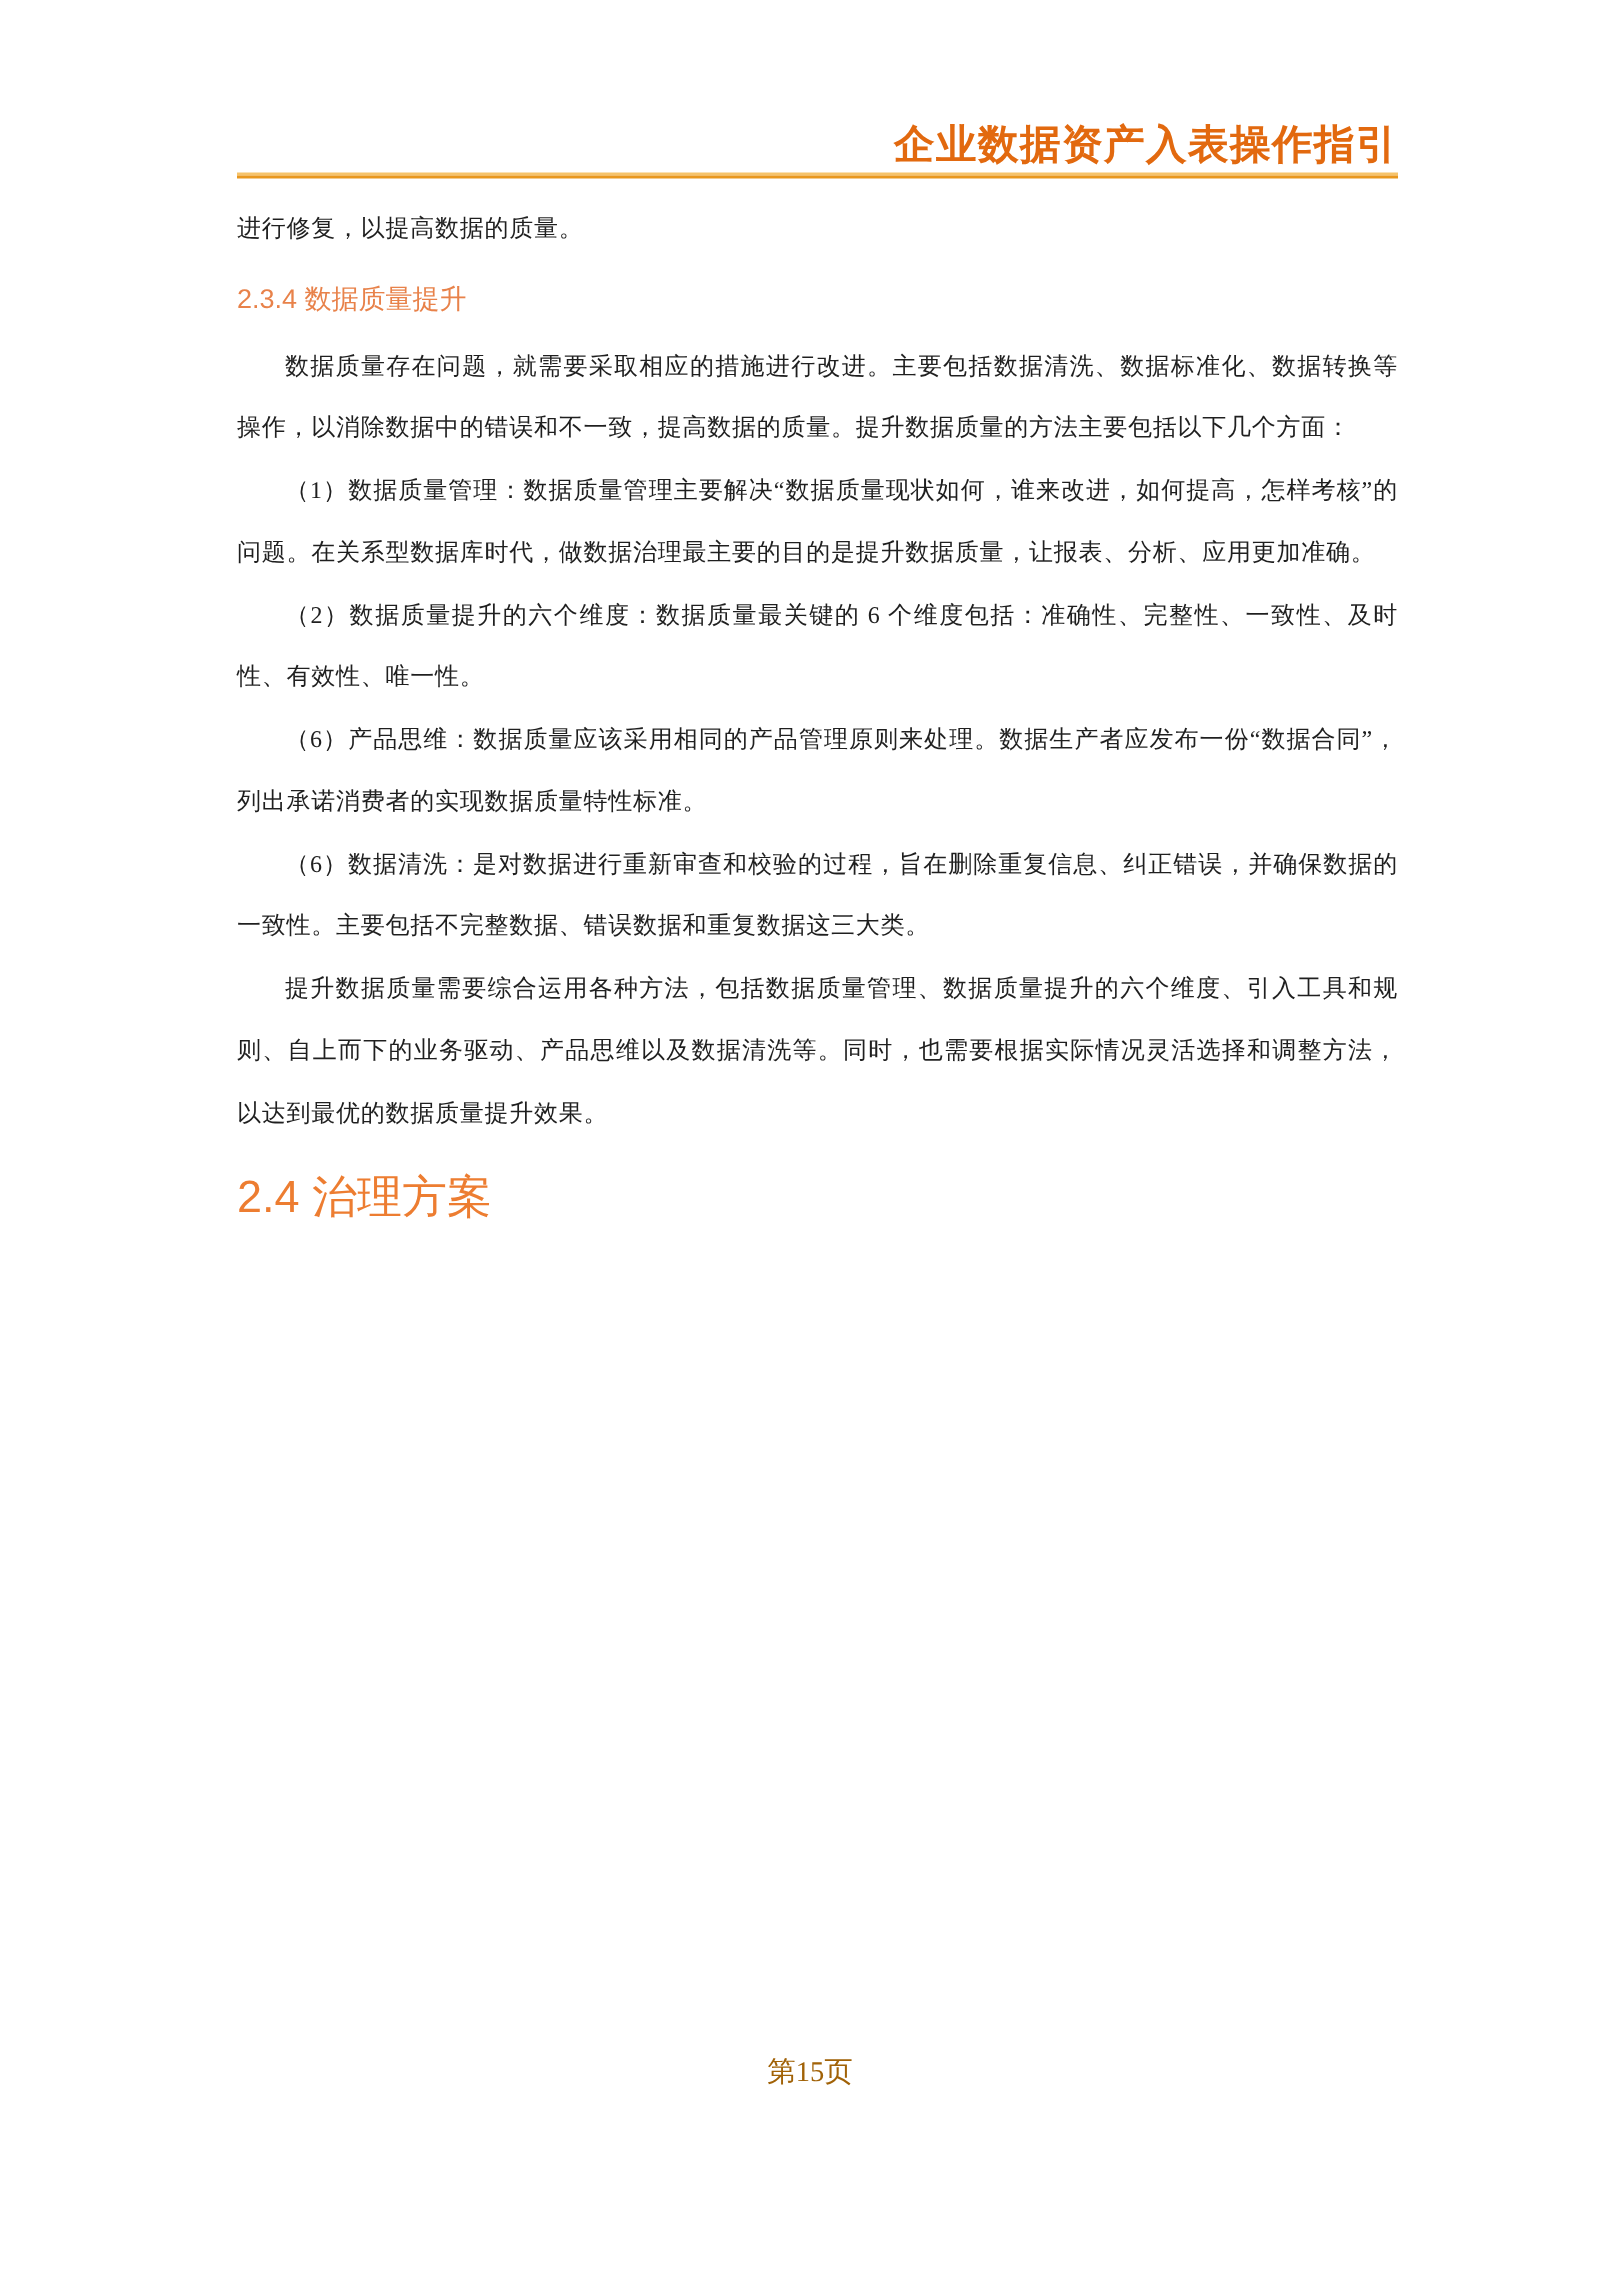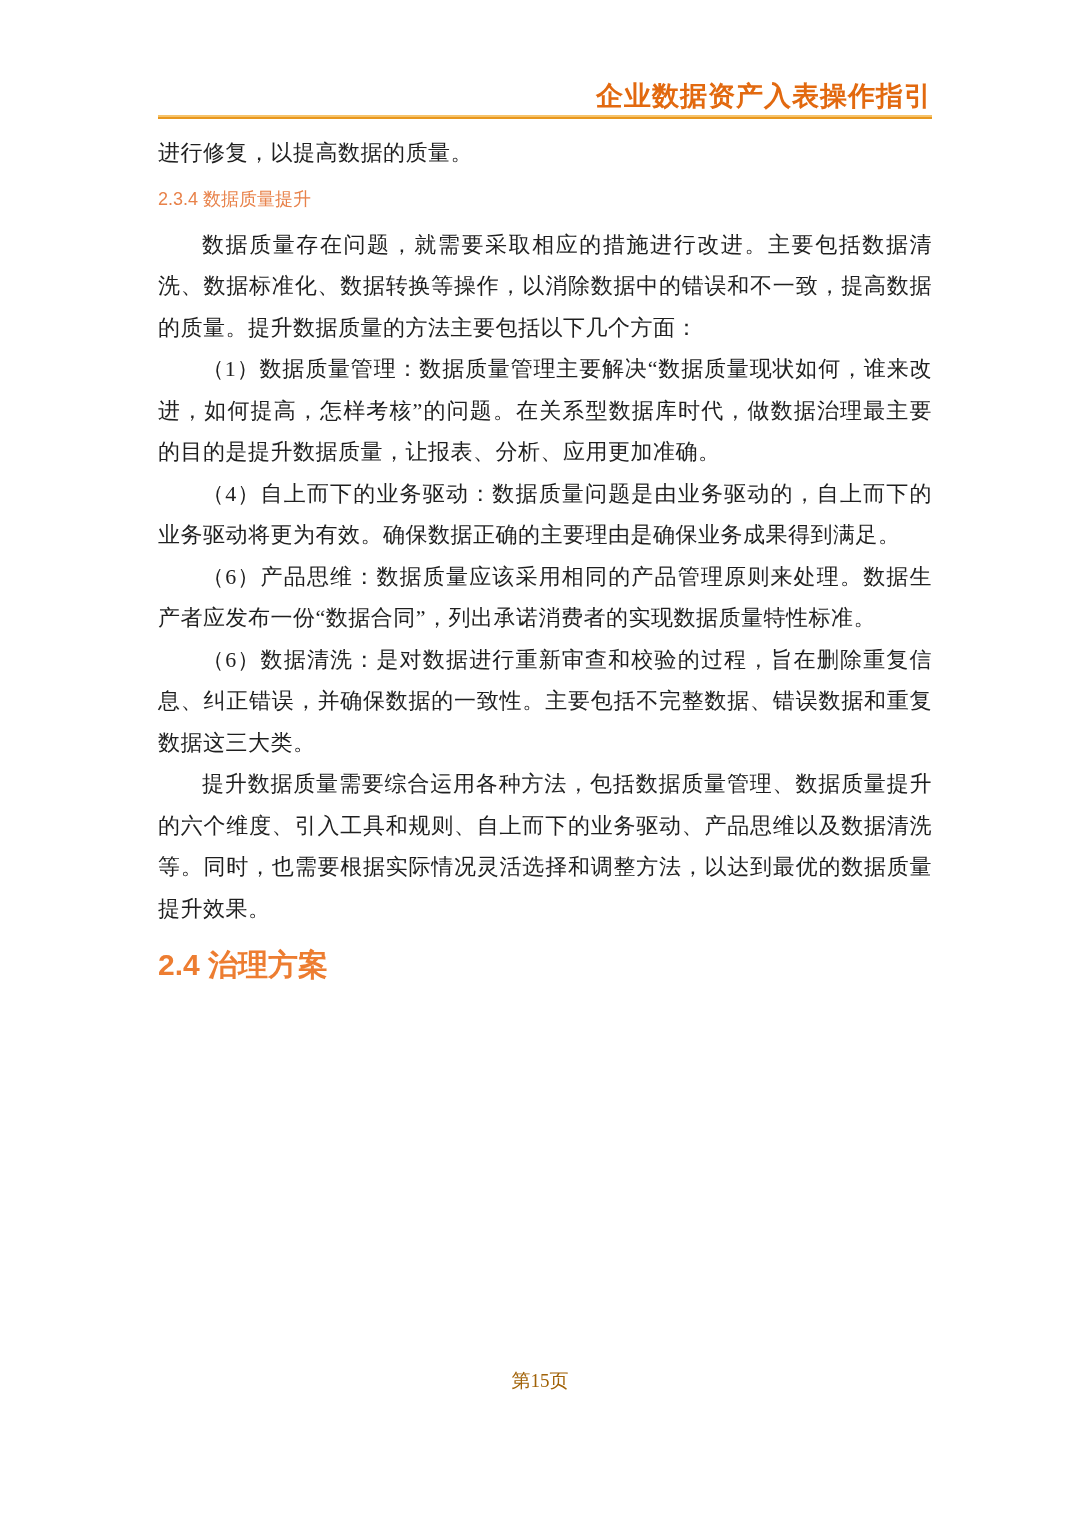--- a/index.html
+++ b/index.html
@@ -39,42 +39,42 @@
     border-bottom: 2px solid #e8971e;
   }
   .content {
     position: absolute;
     top: 132px;
     left: 158px;
     width: 774px;
   }
   .body-text {
     margin: 0;
-    font-size: 22px;
+    font-size: 16px;
     line-height: 41.5px;
     text-align: justify;
     text-align-last: left;
     text-indent: 2em;
     letter-spacing: 0.5px;
   }
   .body-text.no-indent {
     text-indent: 0;
   }
   .subsection-heading {
     margin: 5px 0 5px 0;
     font-family: "Liberation Sans", "DejaVu Sans", sans-serif;
     font-weight: normal;
     font-size: 18px;
     line-height: 40px;
     color: #e8824a;
   }
   .section-heading {
     margin: 16px 0 20px 0;
     font-family: "Liberation Sans", "DejaVu Sans", sans-serif;
-    font-weight: bold;
+    font-weight: normal;
     font-size: 30px;
     line-height: 40px;
     color: #ed7d31;
   }
   .page-footer {
     position: absolute;
     top: 1368px;
     left: 0;
     width: 100%;
     text-align: center;
@@ -95,23 +95,23 @@
   <main class="content">
 
     <p class="body-text no-indent">进行修复，以提高数据的质量。</p>
 
     <h3 class="subsection-heading">2.3.4 数据质量提升</h3>
 
     <p class="body-text">数据质量存在问题，就需要采取相应的措施进行改进。主要包括数据清洗、数据标准化、数据转换等操作，以消除数据中的错误和不一致，提高数据的质量。提升数据质量的方法主要包括以下几个方面：</p>
 
     <p class="body-text">（1）数据质量管理：数据质量管理主要解决“数据质量现状如何，谁来改进，如何提高，怎样考核”的问题。在关系型数据库时代，做数据治理最主要的目的是提升数据质量，让报表、分析、应用更加准确。</p>
 
+    <p class="body-text">（2）数据质量提升的六个维度：数据质量最关键的 6 个维度包括：准确性、完整性、一致性、及时性、有效性、唯一性。</p>
 
 
-    <p class="body-text">（4）自上而下的业务驱动：数据质量问题是由业务驱动的，自上而下的业务驱动将更为有效。确保数据正确的主要理由是确保业务成果得到满足。</p>
 
     <p class="body-text">（6）产品思维：数据质量应该采用相同的产品管理原则来处理。数据生产者应发布一份“数据合同”，列出承诺消费者的实现数据质量特性标准。</p>
 
     <p class="body-text">（6）数据清洗：是对数据进行重新审查和校验的过程，旨在删除重复信息、纠正错误，并确保数据的一致性。主要包括不完整数据、错误数据和重复数据这三大类。</p>
 
     <p class="body-text">提升数据质量需要综合运用各种方法，包括数据质量管理、数据质量提升的六个维度、引入工具和规则、自上而下的业务驱动、产品思维以及数据清洗等。同时，也需要根据实际情况灵活选择和调整方法，以达到最优的数据质量提升效果。</p>
 
     <h2 class="section-heading">2.4 治理方案</h2>
 
 

